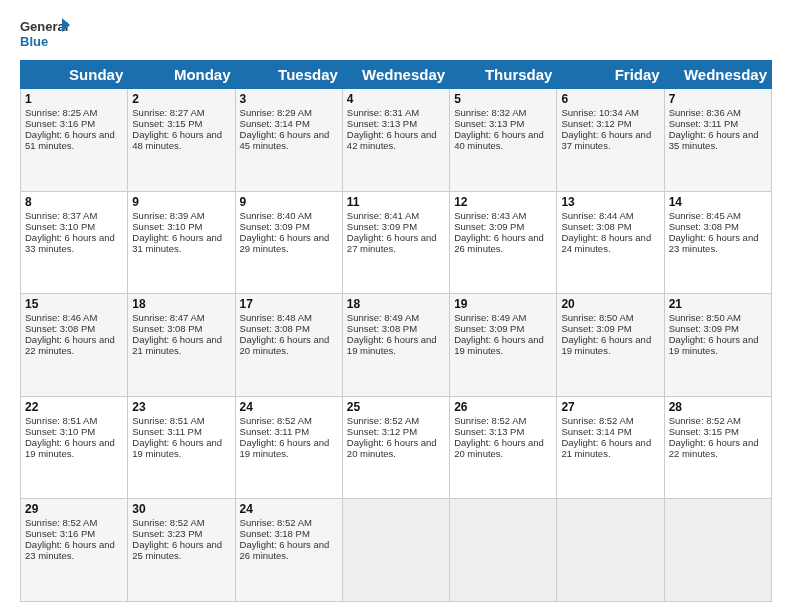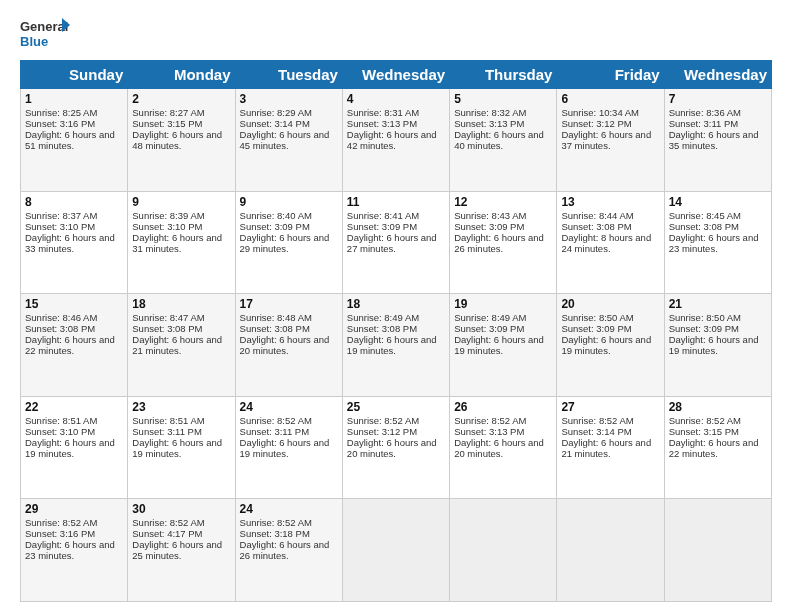--- a/index.html
+++ b/index.html
@@ -145,21 +145,21 @@
           <td><span class="day-num">22</span><span>Sunrise: 8:51 AM</span><br><span>Sunset: 3:10 PM</span><br><span>Daylight: 6 hours and 19 minutes.</span></td>
           <td><span class="day-num">23</span><span>Sunrise: 8:51 AM</span><br><span>Sunset: 3:11 PM</span><br><span>Daylight: 6 hours and 19 minutes.</span></td>
           <td><span class="day-num">24</span><span>Sunrise: 8:52 AM</span><br><span>Sunset: 3:11 PM</span><br><span>Daylight: 6 hours and 19 minutes.</span></td>
           <td><span class="day-num">25</span><span>Sunrise: 8:52 AM</span><br><span>Sunset: 3:12 PM</span><br><span>Daylight: 6 hours and 20 minutes.</span></td>
           <td><span class="day-num">26</span><span>Sunrise: 8:52 AM</span><br><span>Sunset: 3:13 PM</span><br><span>Daylight: 6 hours and 20 minutes.</span></td>
           <td><span class="day-num">27</span><span>Sunrise: 8:52 AM</span><br><span>Sunset: 3:14 PM</span><br><span>Daylight: 6 hours and 21 minutes.</span></td>
           <td><span class="day-num">28</span><span>Sunrise: 8:52 AM</span><br><span>Sunset: 3:15 PM</span><br><span>Daylight: 6 hours and 22 minutes.</span></td>
         </tr>
         <tr>
           <td><span class="day-num">29</span><span>Sunrise: 8:52 AM</span><br><span>Sunset: 3:16 PM</span><br><span>Daylight: 6 hours and 23 minutes.</span></td>
-          <td><span class="day-num">30</span><span>Sunrise: 8:52 AM</span><br><span>Sunset: 4:17 PM</span><br><span>Daylight: 6 hours and 25 minutes.</span></td>
+          <td><span class="day-num">30</span><span>Sunrise: 8:52 AM</span><br><span>Sunset: 3:23 PM</span><br><span>Daylight: 6 hours and 25 minutes.</span></td>
           <td><span class="day-num">24</span><span>Sunrise: 8:52 AM</span><br><span>Sunset: 3:18 PM</span><br><span>Daylight: 6 hours and 26 minutes.</span></td>
           <td class="cell-empty"></td>
           <td class="cell-empty"></td>
           <td class="cell-empty"></td>
           <td class="cell-empty"></td>
         </tr>
       </tbody>
   </table>
 </div>
 

